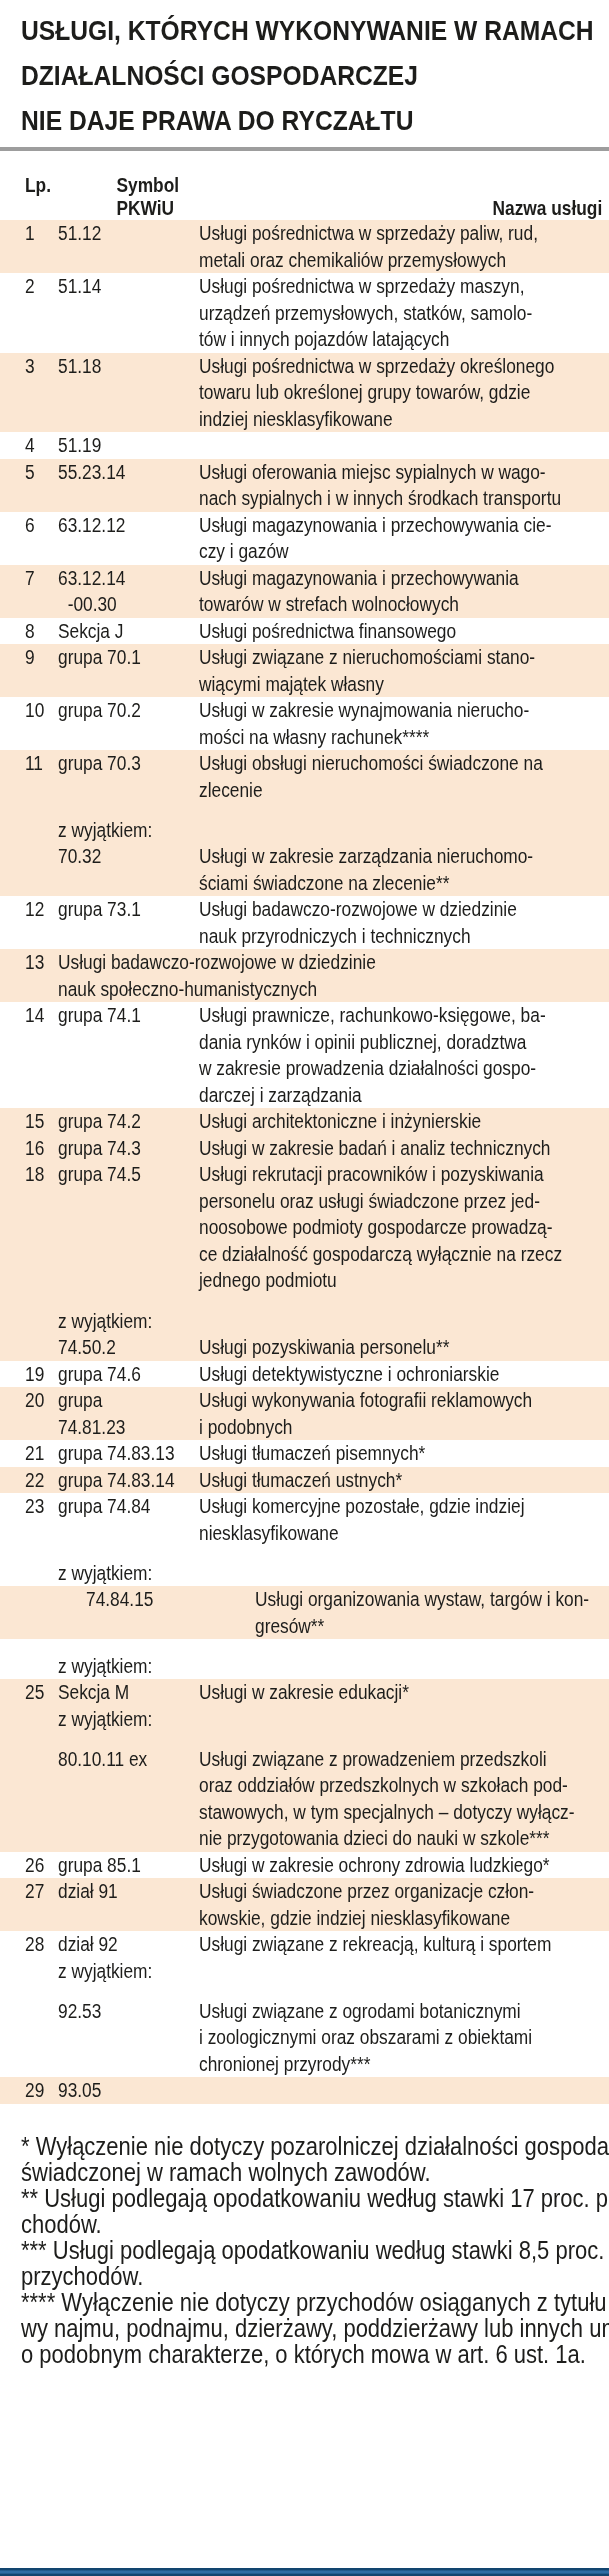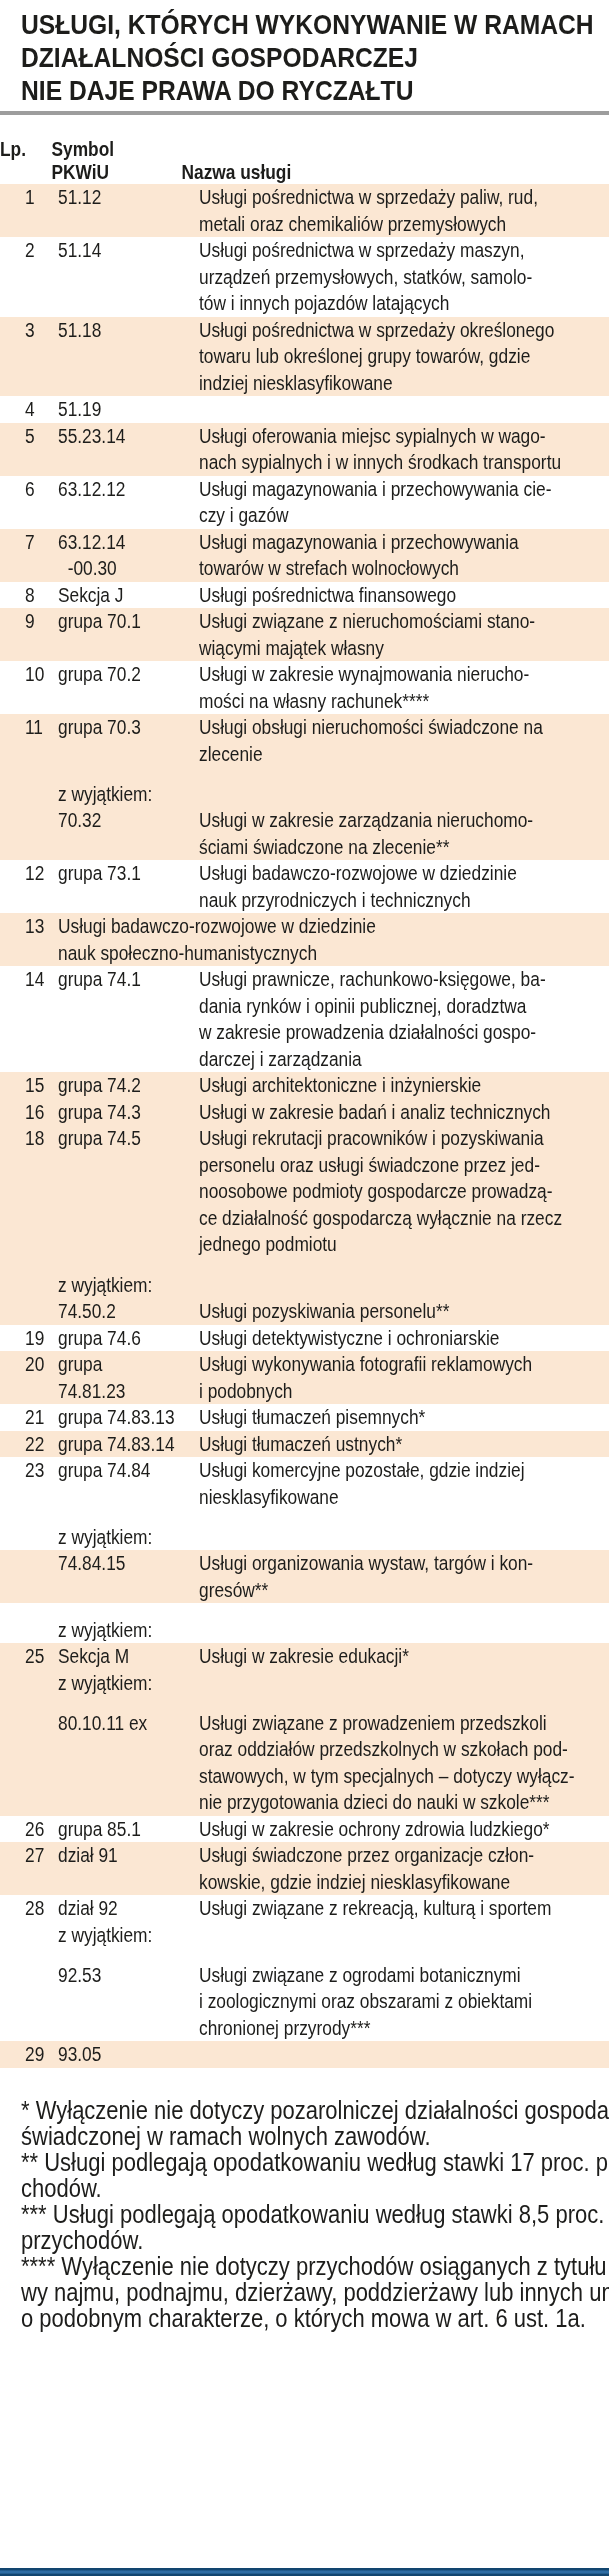--- a/index.html
+++ b/index.html
@@ -2,35 +2,35 @@
 <html style="--shade: #fbe7d3; --divider: #9d9d9d; --bar-dark: #12456f; --bar-light: #2f6da4; --text: #1d1d1b;font-size:12px"><head>
 <meta charset="utf-8">
 <style>
   html,body{margin:0;padding:0;background:#fff;}
   .page{
     position:relative;width:610px;height:2576px;overflow:hidden;background:#fff;
     font-family:"Liberation Sans",sans-serif;color:var(--text,#1d1d1b);
   }
   .ctext{display:inline-block;transform:scaleX(.88);transform-origin:0 0;white-space:pre;}
   .title{
-    margin:0;padding:7.6px 0 0 21px;font-size:28px;line-height:33px;font-weight:bold;
+    margin:0;padding:7.6px 0 0 21px;font-size:28px;line-height:45px;font-weight:bold;
   }
   .divider{margin-top:4.5px;height:3.8px;background:var(--divider,#9d9d9d);}
-  .thead{display:flex;margin-top:23.5px;font-weight:bold;font-size:19.7px;line-height:23px;}
+  .thead{display:flex;margin-top:23.5px;padding-left:25px;font-weight:bold;font-size:19.7px;line-height:23px;gap:40px;}
   .thead .sym .ctext{padding-left:21px;}
-  .thead .name{text-align:left;align-self:flex-end;}
+  .thead .name{text-align:right;align-self:flex-end;}
   .thead .name .ctext{transform-origin:50% 50%;}
   .tbody{font-size:19.7px;line-height:26.5px;}
   .seg{display:flex;padding-left:25px;}
   .num{width:33px;flex:none;}
   .sym{width:141px;flex:none;}
   .name{flex:1;min-width:0;}
   .gap{height:13.6px;}
   .row.shaded{background:var(--shade,#fbe7d3);}
-  .seg.exc.shaded{background:var(--shade,#fbe7d3);}
+  .seg.exc.shaded{background:var(--shade,#fbe7d3);gap:28px;}
   .footnotes{margin-top:29px;padding-left:21px;font-size:25px;line-height:26px;}
   .bottom-bar{
     position:absolute;left:0;right:0;bottom:0;height:7.6px;
     background:linear-gradient(to bottom,
       var(--bar-dark,#12456f) 0%,var(--bar-dark,#12456f) 22%,
       var(--bar-light,#2f6da4) 38%,var(--bar-light,#2f6da4) 62%,
       var(--bar-dark,#0d3054) 80%,var(--bar-dark,#0d3054) 100%);
   }
 </style>
 </head>

